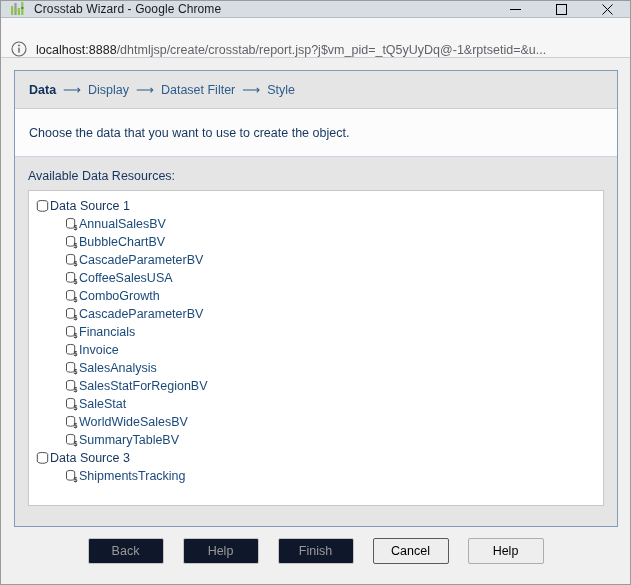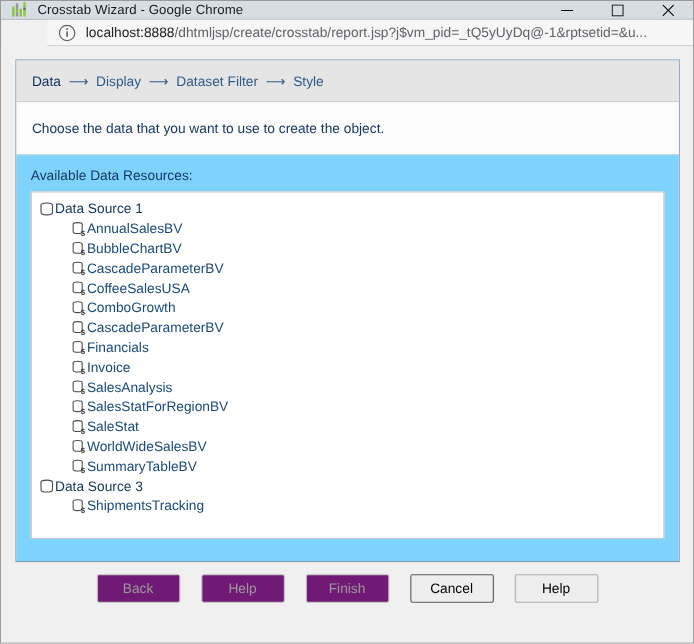--- a/index.html
+++ b/index.html
@@ -61,28 +61,27 @@
     width: 46px;
     height: 31px;
     display: flex;
     align-items: center;
     justify-content: center;
     color: #000;
   }
 
   
   .addrbar {
-    height: 24px;
+    height: 40px;
     background: #f6f6f6;
     display: flex;
-    align-items: center;
+    align-items: flex-end;
     flex: 0 0 auto;
     border-bottom: 1px solid #cfcfcf;
     box-sizing: border-box;
-    margin-left: 42px;
   }
   .info-icon {
     width: 16px;
     height: 16px;
     margin-left: 10px;
     margin-right: 9px;
     flex: 0 0 auto;
   }
   .url {
     font-size: 12.5px;
@@ -118,21 +117,21 @@
     background: #e5e5e5;
     border-bottom: 1px solid #cdcdcd;
     display: flex;
     align-items: center;
     padding-left: 14px;
     box-sizing: border-box;
     flex: 0 0 auto;
     font-size: 12.5px;
   }
   .crumb { color: #2e5c8a; }
-  .crumb.active { color: #10305c; font-weight: normal; }
+  .crumb.active { color: #10305c; font-weight: bold; }
   .crumb-arrow {
     color: #2e5c8a;
     margin: 0 7px;
     font-size: 12.5px;
   }
 
   .instruction {
     height: 48px;
     background: #fcfcfc;
     border-bottom: 1px solid #c9d4de;
@@ -140,21 +139,21 @@
     align-items: center;
     padding-left: 14px;
     box-sizing: border-box;
     flex: 0 0 auto;
     color: #15355e;
     font-size: 12.5px;
   }
 
   .panel-body {
     flex: 1 1 auto;
-    background: #7dd3fc;
+    background: #e5e5e5;
     padding: 12px 13px 20px 13px;
     box-sizing: border-box;
     display: flex;
     flex-direction: column;
   }
 
   .resources-label {
     color: #15355e;
     font-size: 12.5px;
     margin-bottom: 7px;
@@ -211,21 +210,21 @@
     font-size: 12.5px;
     color: #000000;
     display: flex;
     align-items: center;
     justify-content: center;
     padding: 0;
   }
   .btn.disabled {
     color: #9a9a9a;
     border-color: #c4c4c4;
-    background: #701a75;
+    background: #0f172a;
   }
   .btn.focused {
     border: 1px solid #5a5a5a;
   }
 </style>
 </head>
 <body>
 
 <div class="window">
 

